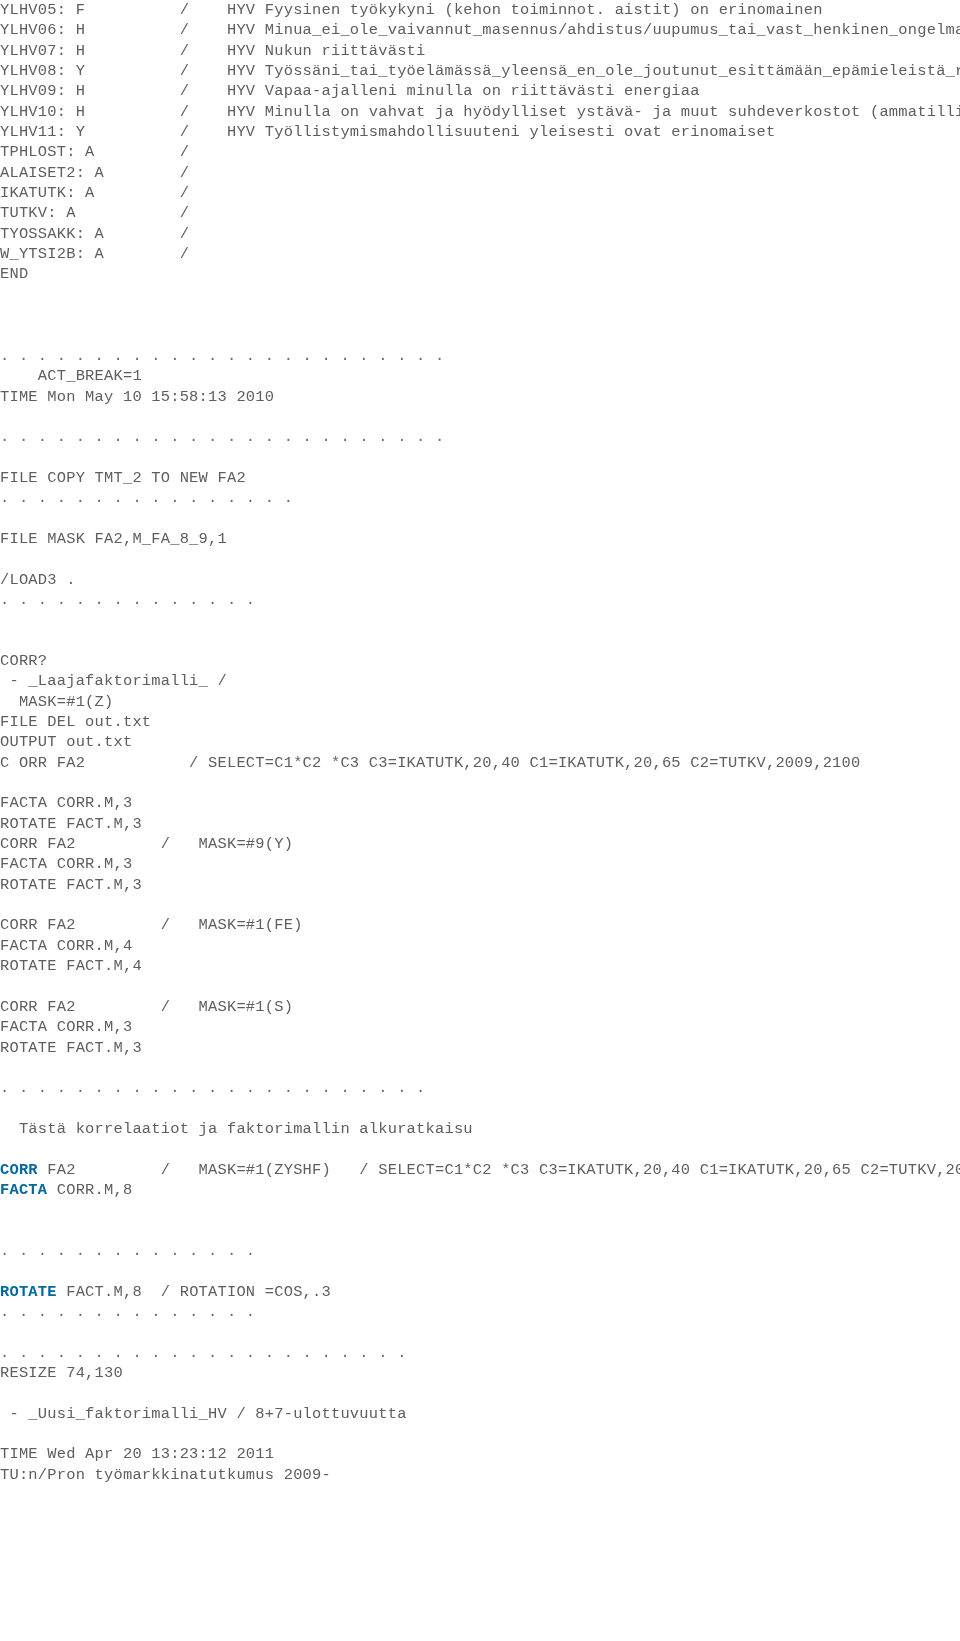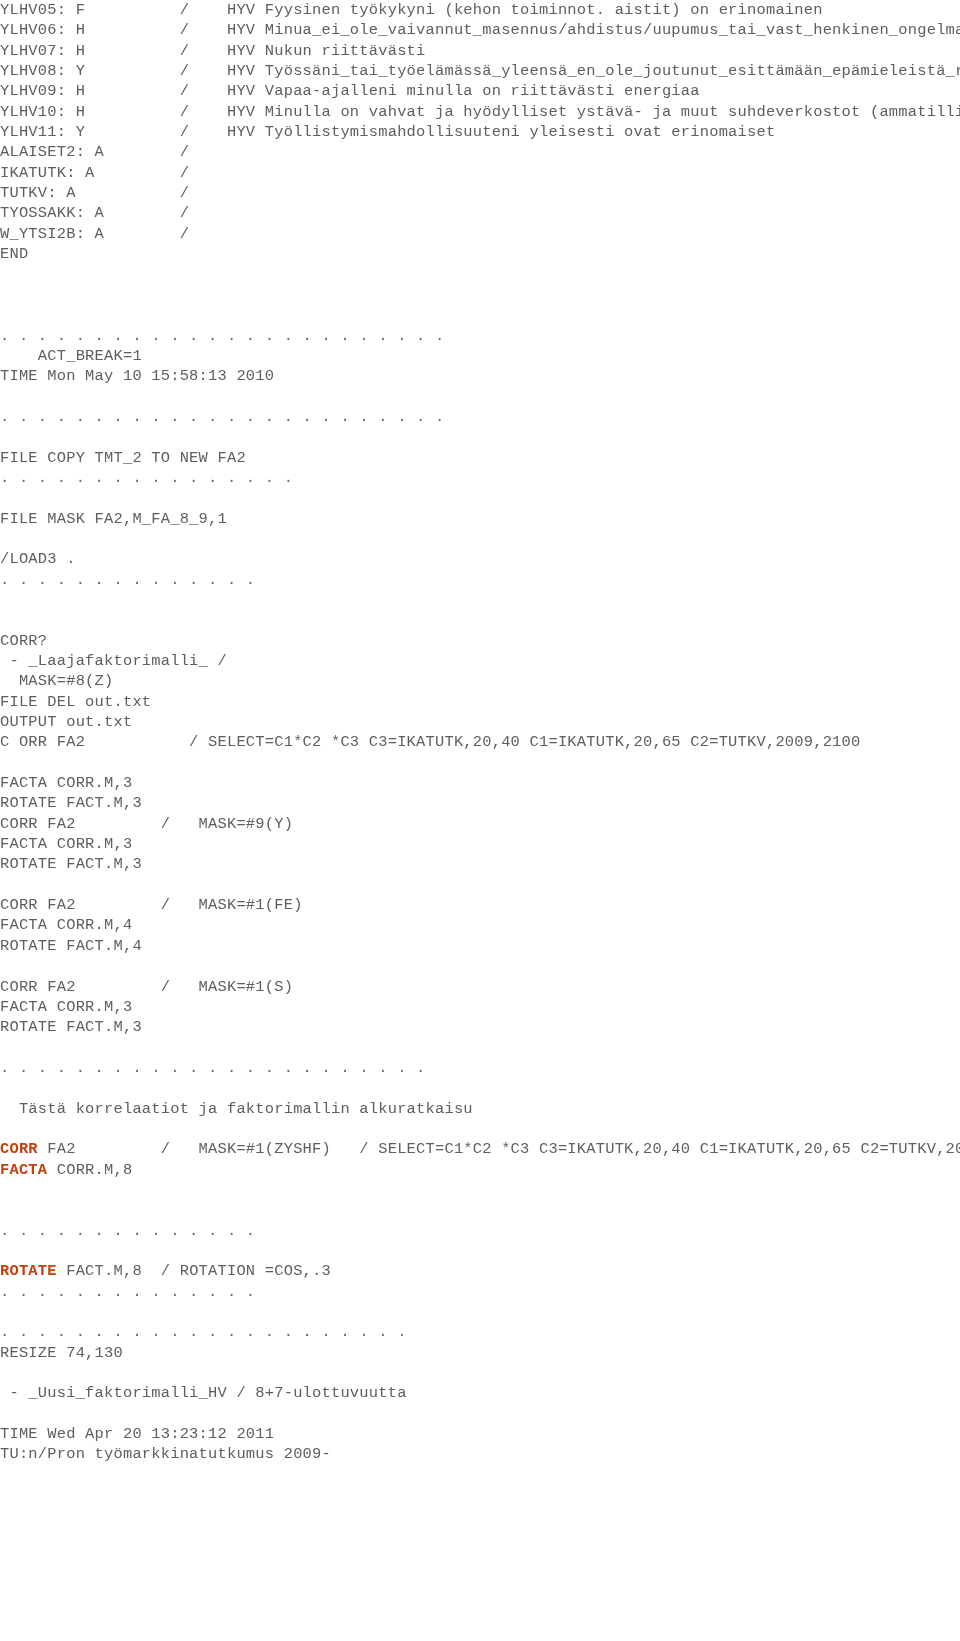--- a/index.html
+++ b/index.html
@@ -33,38 +33,39 @@
     padding: 0;
   }
   .line.blank {
     color: transparent;
   }
   .line.dots {
     color: #6a6a6a;
   }
   .bold {
     font-weight: bold;
-    color: #c2410c;
+    color: #0369a1;
   }
   .line .rest {
     font-weight: normal;
     color: #5e5e5e;
   }
 </style>
 </head>
 <body>
 
 <div id="listing">
     <div class="line">YLHV05: F          /    HYV Fyysinen työkykyni (kehon toiminnot. aistit) on erinomainen</div>
     <div class="line">YLHV06: H          /    HYV Minua_ei_ole_vaivannut_masennus/ahdistus/uupumus_tai_vast_henkinen_ongelma</div>
     <div class="line">YLHV07: H          /    HYV Nukun riittävästi</div>
     <div class="line">YLHV08: Y          /    HYV Työssäni_tai_työelämässä_yleensä_en_ole_joutunut_esittämään_epämieleistä_roolia</div>
     <div class="line">YLHV09: H          /    HYV Vapaa-ajalleni minulla on riittävästi energiaa</div>
     <div class="line">YLHV10: H          /    HYV Minulla on vahvat ja hyödylliset ystävä- ja muut suhdeverkostot (ammatillinen. muu)</div>
     <div class="line">YLHV11: Y          /    HYV Työllistymismahdollisuuteni yleisesti ovat erinomaiset</div>
+    <div class="line">TPHLOST: A         /</div>
     <div class="line">ALAISET2: A        /</div>
     <div class="line">IKATUTK: A         /</div>
     <div class="line">TUTKV: A           /</div>
     <div class="line">TYOSSAKK: A        /</div>
     <div class="line">W_YTSI2B: A        /</div>
     <div class="line">END</div>
     <div class="line blank"></div>
     <div class="line blank"></div>
     <div class="line blank"></div>
     <div class="line dots">. . . . . . . . . . . . . . . . . . . . . . . .</div>
@@ -77,21 +78,21 @@
     <div class="line dots">. . . . . . . . . . . . . . . .</div>
     <div class="line blank"></div>
     <div class="line">FILE MASK FA2,M_FA_8_9,1</div>
     <div class="line blank"></div>
     <div class="line">/LOAD3 .</div>
     <div class="line dots">. . . . . . . . . . . . . .</div>
     <div class="line blank"></div>
     <div class="line blank"></div>
     <div class="line">CORR?</div>
     <div class="line"> - _Laajafaktorimalli_ /</div>
-    <div class="line">  MASK=#8(Z)</div>
+    <div class="line">  MASK=#1(Z)</div>
     <div class="line">FILE DEL out.txt</div>
     <div class="line">OUTPUT out.txt</div>
     <div class="line">C ORR FA2           / SELECT=C1*C2 *C3 C3=IKATUTK,20,40 C1=IKATUTK,20,65 C2=TUTKV,2009,2100</div>
     <div class="line blank"></div>
     <div class="line">FACTA CORR.M,3</div>
     <div class="line">ROTATE FACT.M,3</div>
     <div class="line">CORR FA2         /   MASK=#9(Y)</div>
     <div class="line">FACTA CORR.M,3</div>
     <div class="line">ROTATE FACT.M,3</div>
     <div class="line blank"></div>

